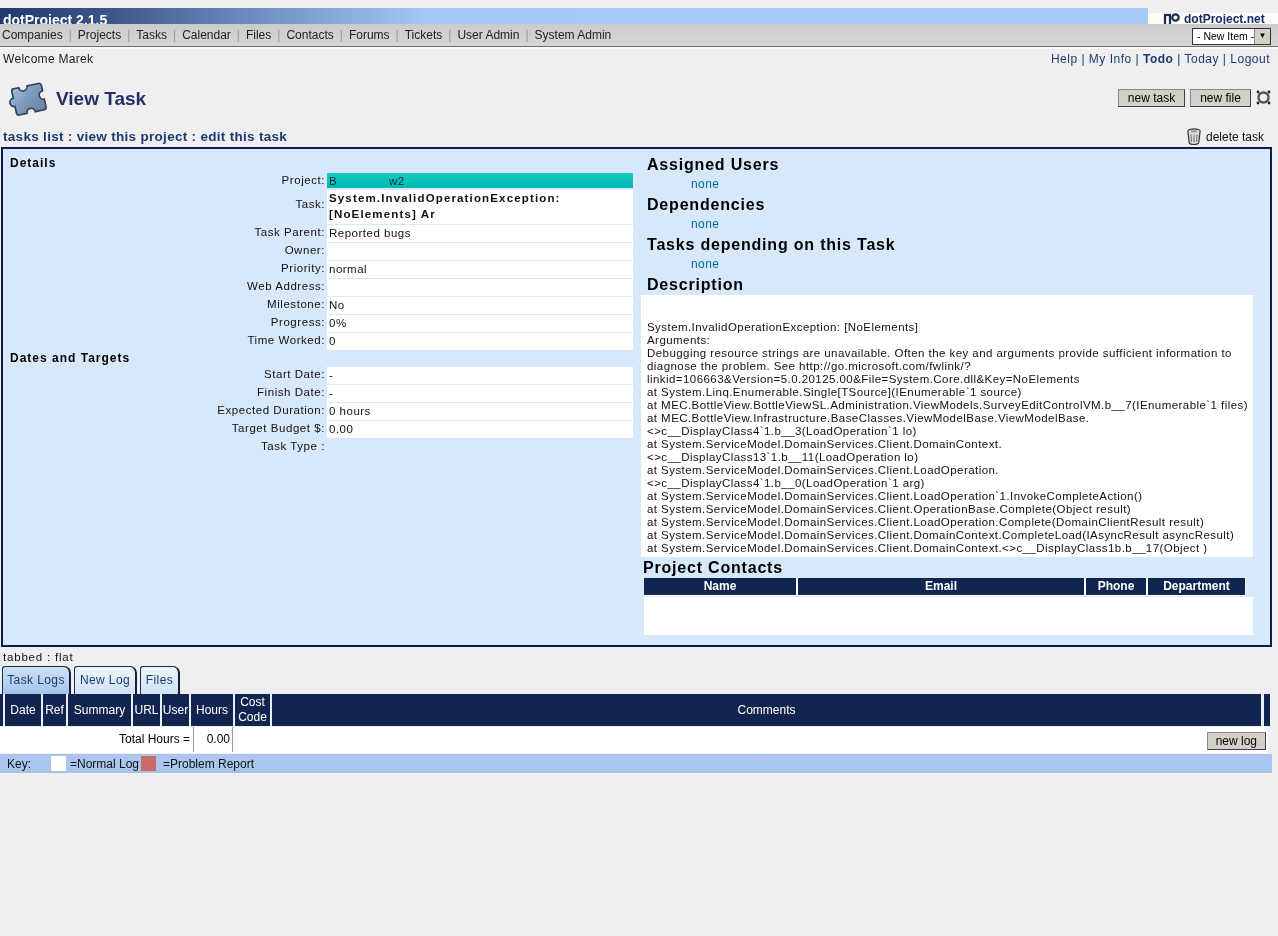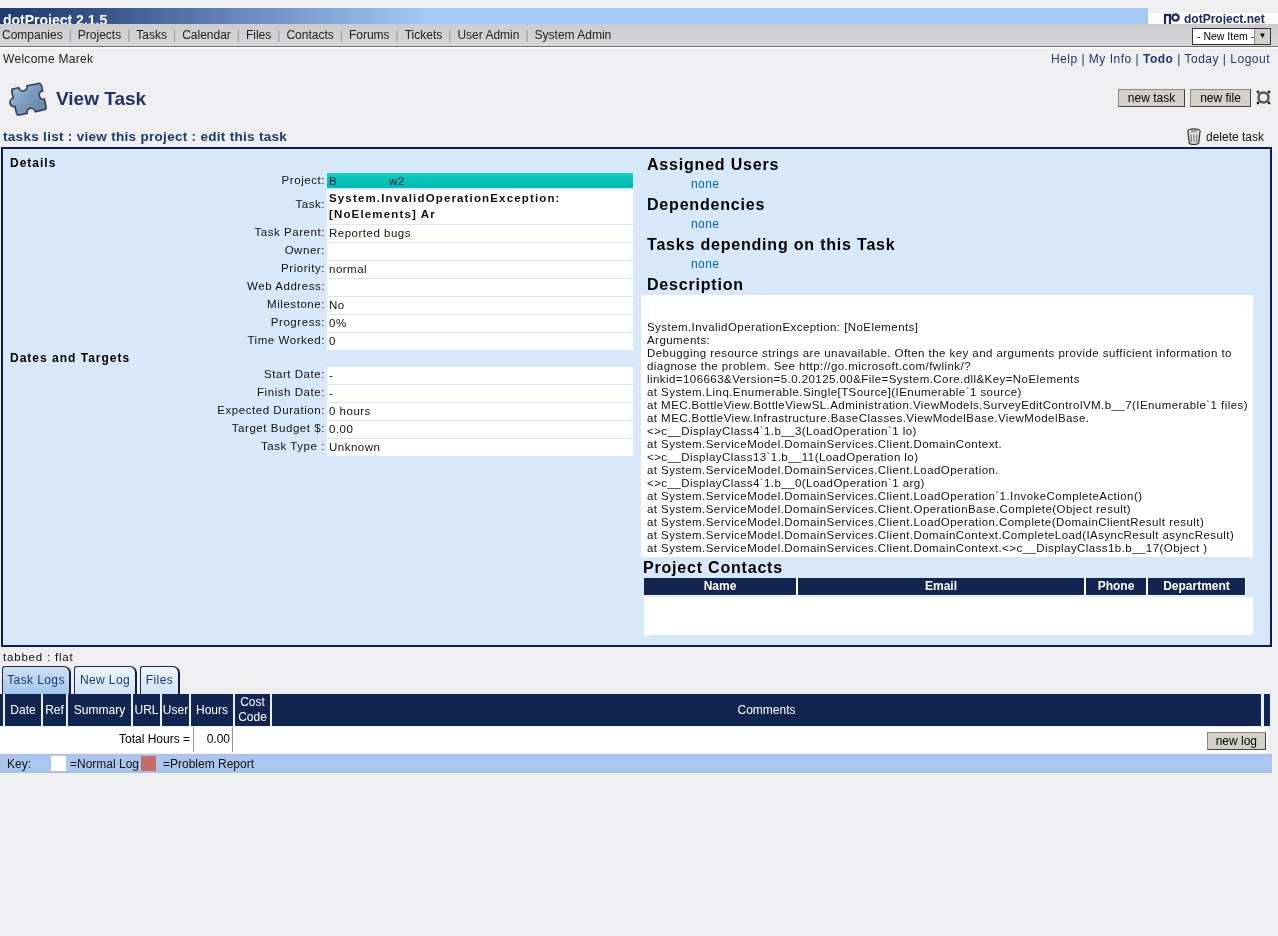--- a/index.html
+++ b/index.html
@@ -129,21 +129,20 @@
   <div class="h1" style="position:absolute;left:10px;top:351px;">Dates and Targets</div>
   <div class="lab" style="top:368px;left:200px;width:125px;">Start Date:</div>
     <div class="val" style="top:367px;">-</div>
   <div class="lab" style="top:386px;left:200px;width:125px;">Finish Date:</div>
     <div class="val" style="top:385px;">-</div>
   <div class="lab" style="top:404px;left:150px;width:175px;">Expected Duration:</div>
     <div class="val" style="top:403px;">0 hours</div>
   <div class="lab" style="top:422px;left:150px;width:175px;">Target Budget $:</div>
     <div class="val" style="top:421px;">0.00</div>
   <div class="lab" style="top:440px;left:150px;width:175px;">Task Type :</div>
-    <div class="val" style="top:439px;">Unknown</div>
 
   <div class="rhead" style="top:156px;">Assigned Users</div>
   <div class="rnone" style="top:177px;">none</div>
   <div class="rhead" style="top:196px;">Dependencies</div>
   <div class="rnone" style="top:217px;">none</div>
   <div class="rhead" style="top:236px;">Tasks depending on this Task</div>
   <div class="rnone" style="top:257px;">none</div>
   <div class="rhead" style="top:276px;">Description</div>
   <div id="descbox"><br><br>System.InvalidOperationException: [NoElements]<br>
 Arguments:<br>

